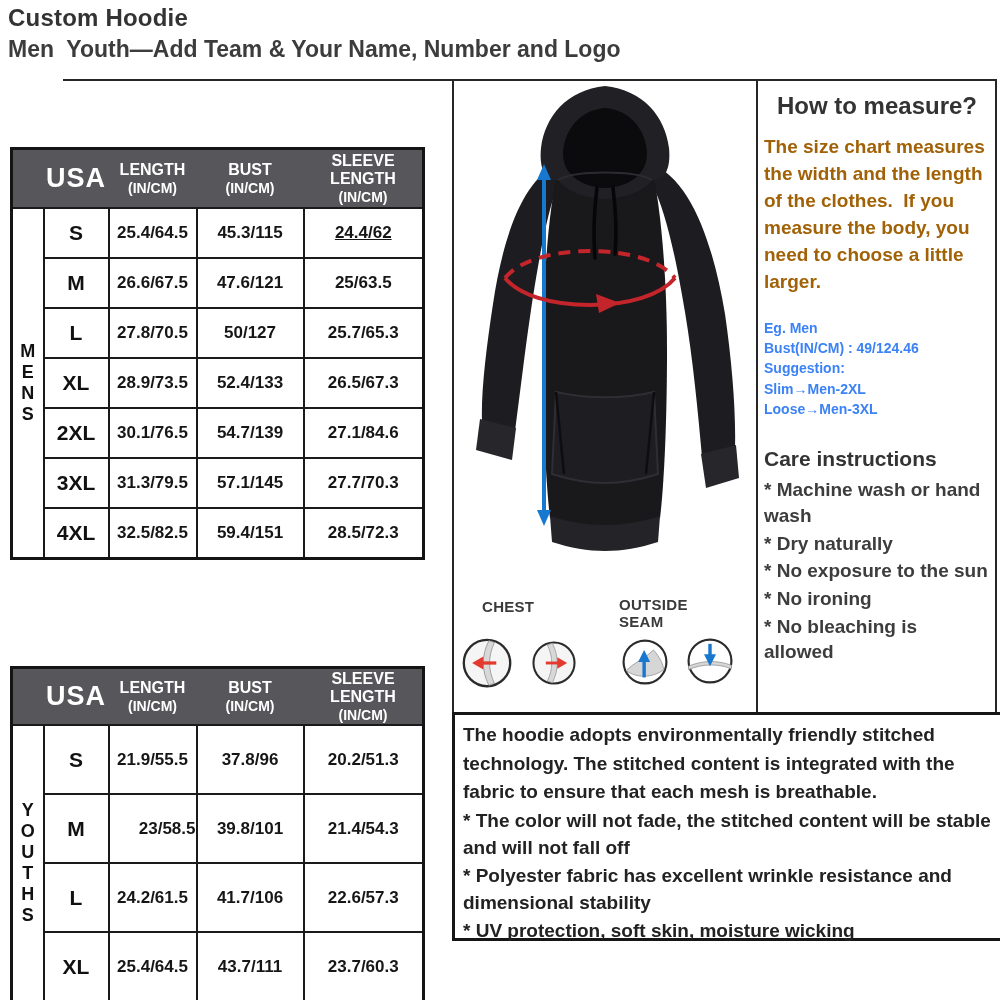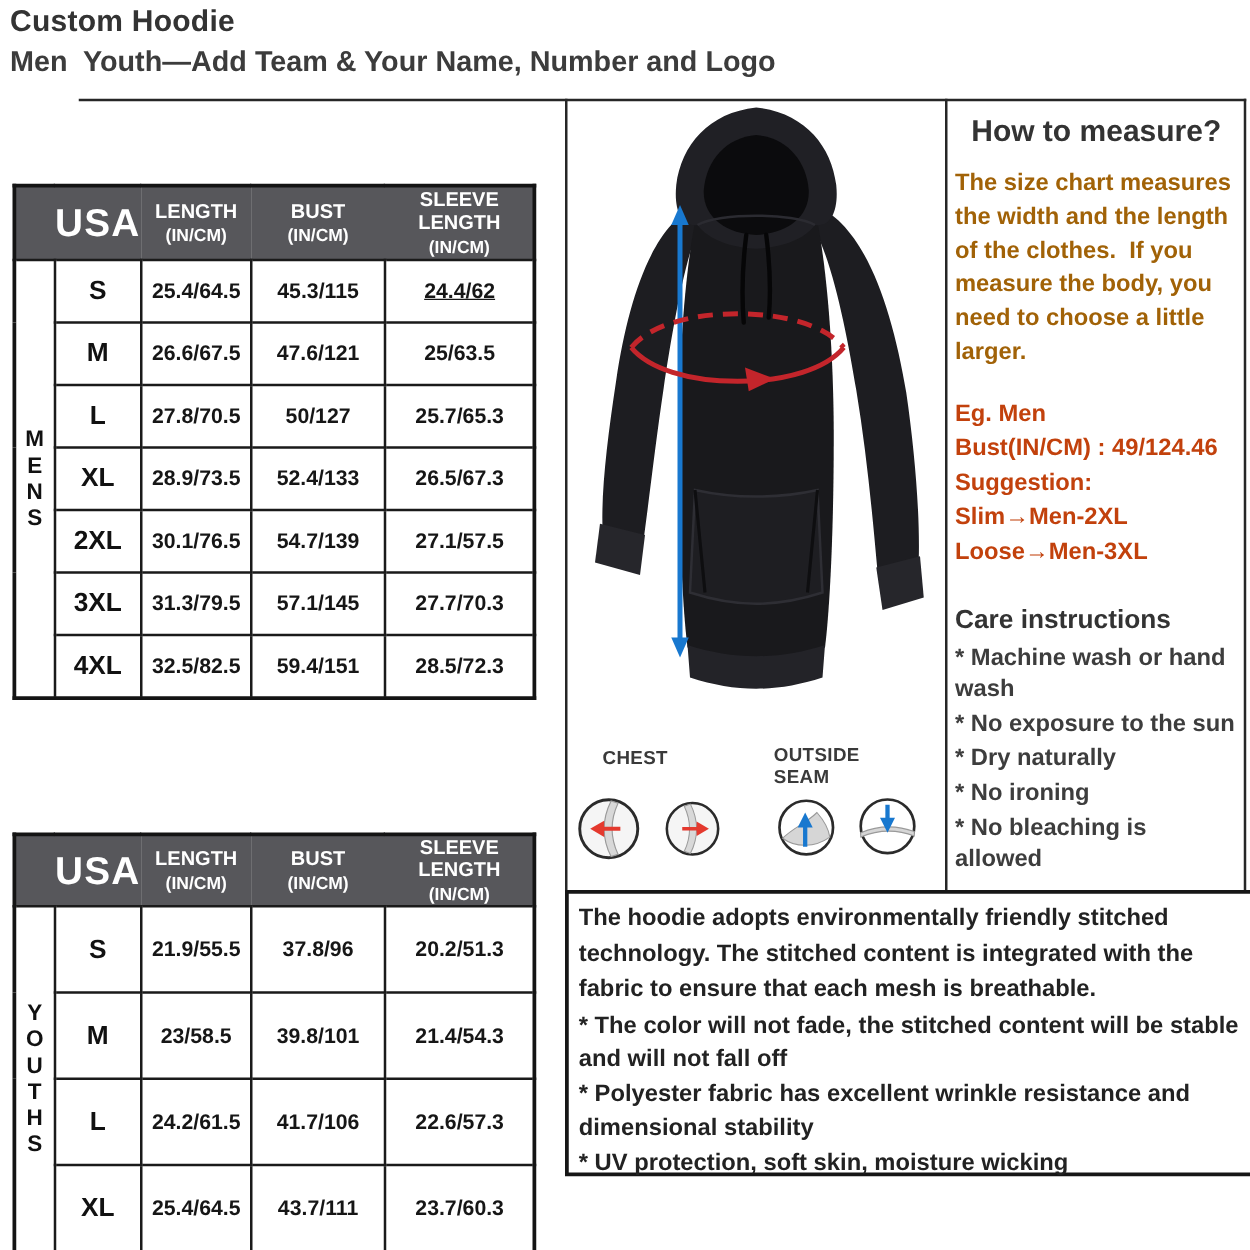--- a/index.html
+++ b/index.html
@@ -14,30 +14,30 @@
   
   .line{background:#262626;}
 
   
   table.size{border-collapse:collapse;table-layout:fixed;background:#fff;}
   table.size{border:3px solid #141414;}
   table.size td,table.size th{border:2px solid #1a1a1a;padding:0;text-align:center;vertical-align:middle;}
   table.size thead th{background:#57575b;border:1px solid #57575b;color:#fff;}
   th .hl{font-size:16px;font-weight:700;line-height:1.15;}
   th .hs{font-size:14px;font-weight:700;line-height:1.15;}
-  th.usa{font-size:31px;font-weight:700;letter-spacing:1px;}
+  th.usa{font-size:27px;font-weight:700;letter-spacing:1px;}
   td.gcell{font-weight:700;font-size:18px;color:#111;line-height:1.16;}
   td.gcell span{display:block;}
   td.sz{font-weight:700;font-size:21px;color:#111;}
   td.val{font-weight:700;font-size:17px;color:#161616;}
 
   
   .measure-head{font-size:24px;font-weight:700;color:#333;text-align:center;}
   .measure-body{font-size:19px;font-weight:600;color:#a16207;line-height:1.42;white-space:pre-wrap;}
-  .eg-line{font-size:19px;font-weight:700;color:#c2410c;line-height:1.45;}
+  .eg-line{font-size:14px;font-weight:700;color:#3b82f6;line-height:1.45;}
   .care-head{font-size:21px;font-weight:600;color:#333;}
   .care-line{font-size:19px;font-weight:600;color:#3d3d3d;line-height:1.35;margin-bottom:2px;}
 
   
   .diag-label{font-size:15px;font-weight:700;color:#3a3a3a;text-align:left;letter-spacing:.3px;}
 
   
   .bottom-box{left:452px;top:712px;width:539px;height:217px;border:3px solid #161616;background:#fff;
               padding:6px 8px 0 8px;}
   .bb-intro{font-size:19px;font-weight:600;color:#222;line-height:1.5;white-space:pre-wrap;}
@@ -111,21 +111,21 @@
           <tr>
             <td class="sz" style="height: 48px;">XL</td>
             <td class="val" style="height: 48px;">28.9/73.5</td>
             <td class="val" style="height: 48px;">52.4/133</td>
             <td class="val" style="height: 48px;">26.5/67.3</td>
           </tr>
           <tr>
             <td class="sz" style="height: 48px;">2XL</td>
             <td class="val" style="height: 48px;">30.1/76.5</td>
             <td class="val" style="height: 48px;">54.7/139</td>
-            <td class="val" style="height: 48px;">27.1/57.5</td>
+            <td class="val" style="height: 48px;">27.1/84.6</td>
           </tr>
           <tr>
             <td class="sz" style="height: 48px;">3XL</td>
             <td class="val" style="height: 48px;">31.3/79.5</td>
             <td class="val" style="height: 48px;">57.1/145</td>
             <td class="val" style="height: 48px;">27.7/70.3</td>
           </tr>
           <tr>
             <td class="sz" style="height: 48px;">4XL</td>
             <td class="val" style="height: 48px;">32.5/82.5</td>
@@ -173,21 +173,21 @@
               <span>H</span>
               <span>S</span>
             </td>
             <td class="sz" style="height: 67px;">S</td>
             <td class="val" style="height: 67px;">21.9/55.5</td>
             <td class="val" style="height: 67px;">37.8/96</td>
             <td class="val" style="height: 67px;">20.2/51.3</td>
           </tr>
           <tr>
             <td class="sz" style="height: 67px;">M</td>
-            <td class="val" style="height: 67px;">23/58.5</td>
+            <td class="val" style="height: 67px; text-align: right;">23/58.5</td>
             <td class="val" style="height: 67px;">39.8/101</td>
             <td class="val" style="height: 67px;">21.4/54.3</td>
           </tr>
           <tr>
             <td class="sz" style="height: 67px;">L</td>
             <td class="val" style="height: 67px;">24.2/61.5</td>
             <td class="val" style="height: 67px;">41.7/106</td>
             <td class="val" style="height: 67px;">22.6/57.3</td>
           </tr>
           <tr>
@@ -277,20 +277,20 @@
     <div style="margin-top:22px;">
         <div class="eg-line">Eg. Men</div>
         <div class="eg-line">Bust(IN/CM) : 49/124.46</div>
         <div class="eg-line">Suggestion:</div>
         <div class="eg-line">Slim→Men-2XL</div>
         <div class="eg-line">Loose→Men-3XL</div>
       </div>
     <div class="care-head" style="margin-top:28px;">Care instructions</div>
     <div style="margin-top:6px;">
         <div class="care-line">* Machine wash or hand wash</div>
+        <div class="care-line">* Dry naturally</div>
         <div class="care-line">* No exposure to the sun</div>
-        <div class="care-line">* Dry naturally</div>
         <div class="care-line">* No ironing</div>
         <div class="care-line">* No bleaching is allowed</div>
       </div>
   </div>
 
 </div>
 
 </body></html>

